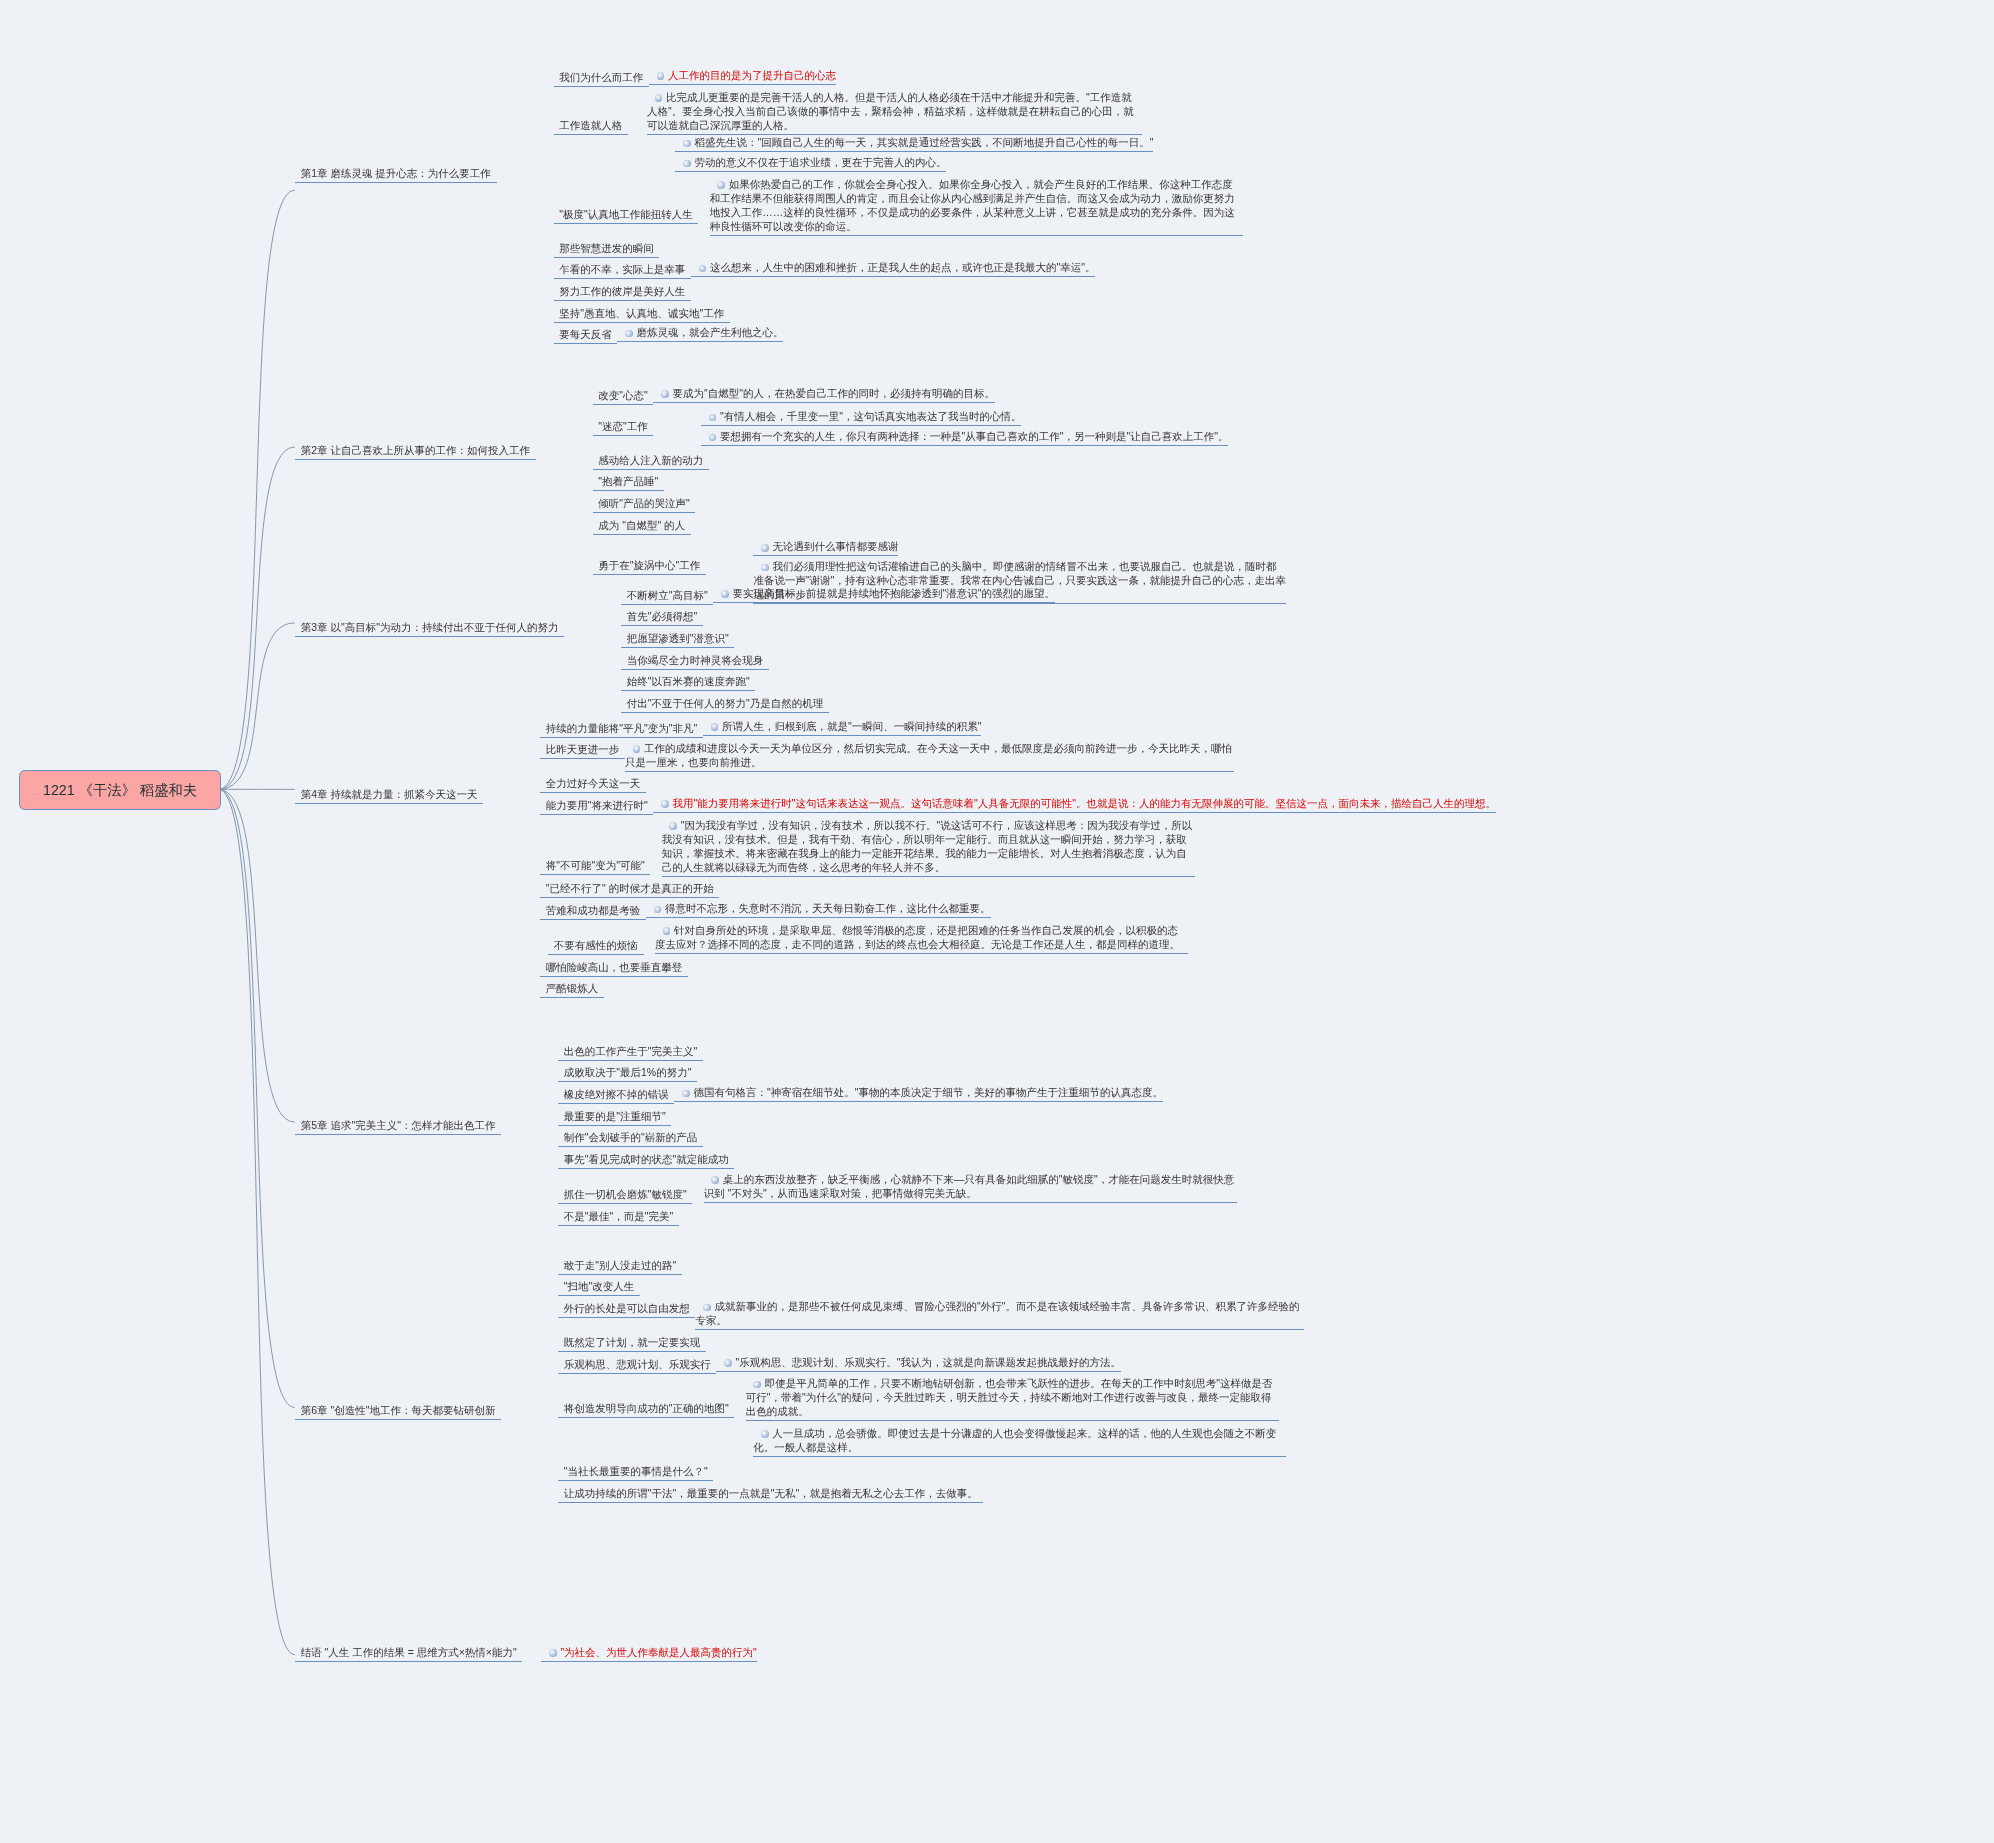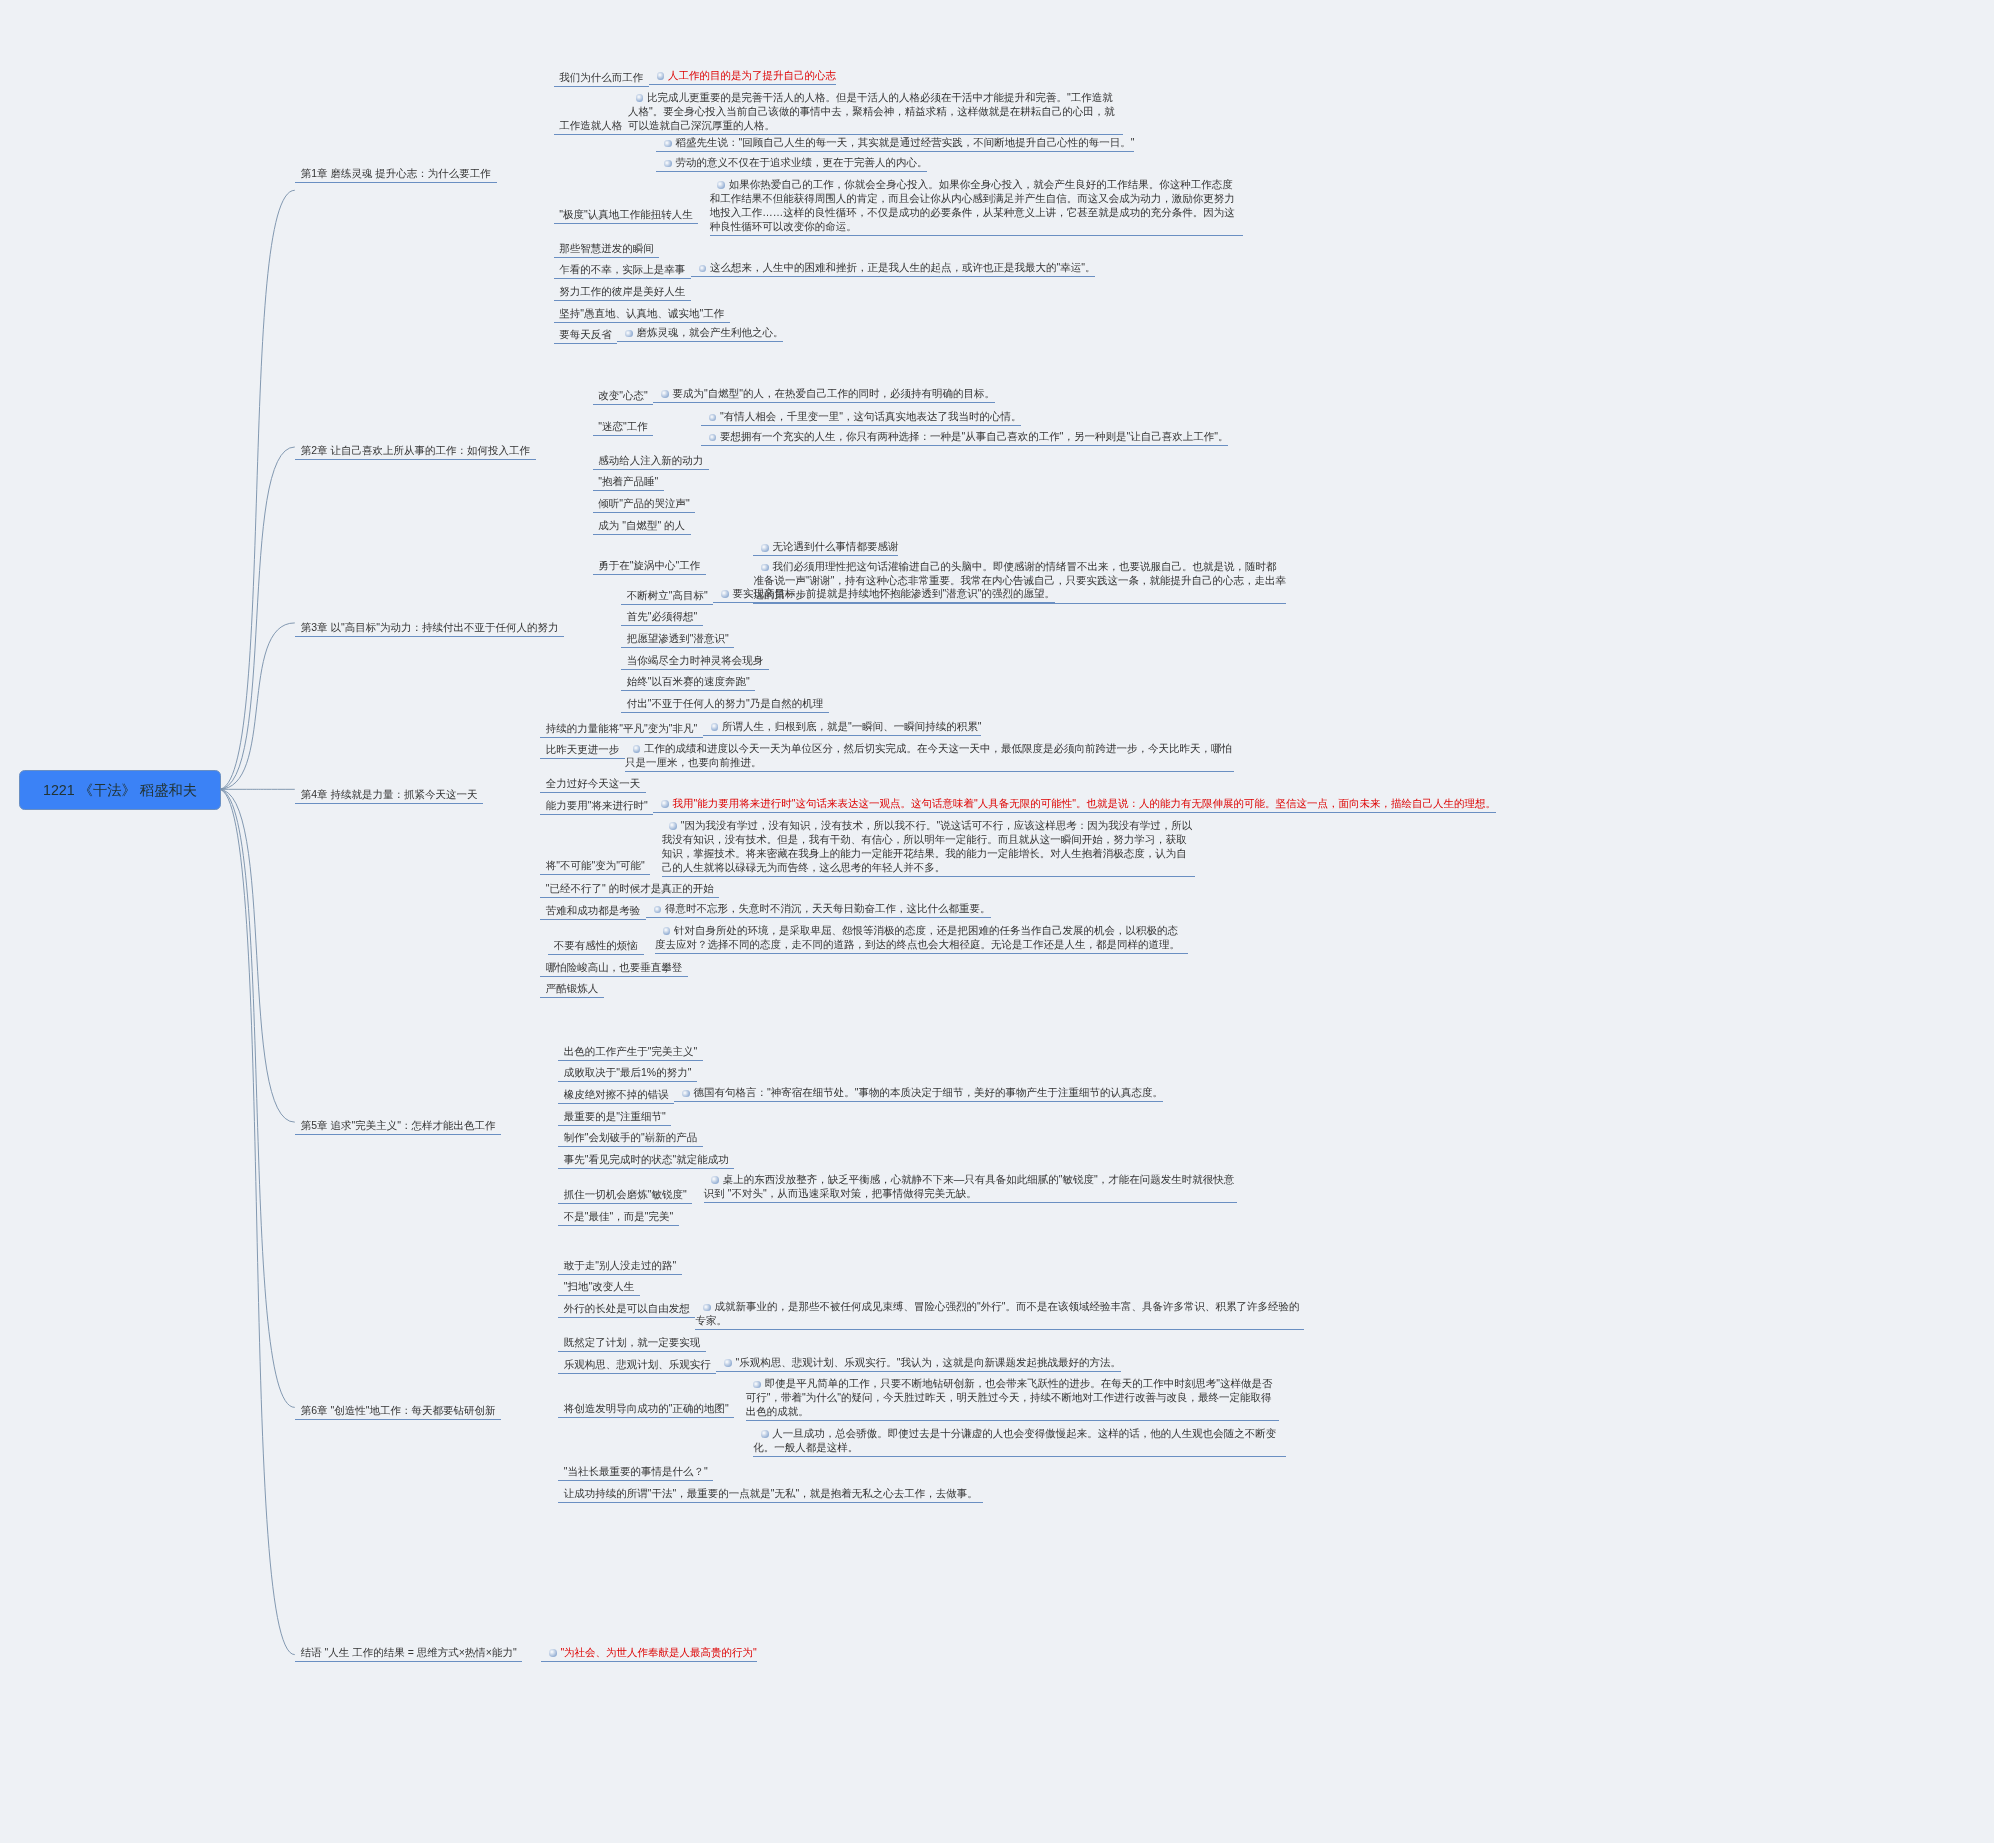--- a/index.html
+++ b/index.html
@@ -1,17 +1,17 @@
 <!DOCTYPE html>
 <html><head>
 <meta charset="utf-8">
 <style>
   html,body{margin:0;padding:0;background:#eef1f5;font-family:"Microsoft YaHei","Helvetica Neue",Arial,sans-serif;font-size:10.5px;color:#333;width:1994px;height:1843px;overflow:hidden;}
   .canvas{position:relative;width:1994px;height:1843px;}
-  .root{position:absolute;left:19px;top:770px;width:200px;height:38px;line-height:38px;text-align:center;background:#3b82f6;border:1px solid #6a8fc2;border-radius:5.7px;font-size:14.3px;color:#233;}
+  .root{position:absolute;left:19px;top:770px;width:200px;height:38px;line-height:38px;text-align:center;background:#fca5a5;border:1px solid #6a8fc2;border-radius:5.7px;font-size:14.3px;color:#233;}
   svg.edges{position:absolute;left:0;top:0;width:1994px;height:1843px;pointer-events:none;}
   .edge{stroke:#7c93ad;stroke-width:1;fill:none;}
   .ch{position:absolute;}
   .label{display:inline-block;border-bottom:1px solid #6a8fc2;padding:1.9px 5.7px 1px 5.7px;white-space:nowrap;background:rgba(238,241,245,0.0);}
   .node{position:relative;margin:1.9px 0 1.9px 28.5px;white-space:nowrap;}
   .node > .label{}
   .anno::before{content:"";display:inline-block;width:7.6px;height:7.6px;margin:0 3.8px 0 7.6px;vertical-align:middle;background:radial-gradient(circle at 2.9px 2.9px,#fff,#6a8fc2);border-radius:50%;}
   .anno{color:#333;border-bottom:1px solid #6a8fc2;padding-bottom:1px;white-space:normal;display:inline-block;vertical-align:top;}
   .red{color:#d00;}
   .row{display:flex;align-items:flex-start;}
@@ -36,21 +36,21 @@
 
 <div class="root">1221  《干法》  稻盛和夫</div>
 
 <div class="ch" style="left:295px;top:67px;">
   <div class="row">
     <span class="label chapter" style="margin-top:98px;">第1章 磨练灵魂 提升心志：为什么要工作</span>
     <div class="col" style="margin-left:28.5px;">
       <div class="node"><span class="label">我们为什么而工作</span><span class="anno red w1">人工作的目的是为了提升自己的心志</span></div>
       <div class="node row">
         <span class="label" style="margin-top:27px;">工作造就人格</span>
-        <div class="col" style="">
+        <div class="col" style="margin-left:19px;">
           <span class="anno w1">比完成儿更重要的是完善干活人的人格。但是干活人的人格必须在干活中才能提升和完善。"工作造就人格"。要全身心投入当前自己该做的事情中去，聚精会神，精益求精，这样做就是在耕耘自己的心田，就可以造就自己深沉厚重的人格。</span>
           <div class="node"><span class="anno w2">稻盛先生说："回顾自己人生的每一天，其实就是通过经营实践，不间断地提升自己心性的每一日。"</span></div>
           <div class="node"><span class="anno w2">劳动的意义不仅在于追求业绩，更在于完善人的内心。</span></div>
         </div>
       </div>
       <div class="node row">
             <span class="label" style="margin-top:28.5px;">"极度"认真地工作能扭转人生</span>
             <span class="anno w2" style="margin-left:11.4px;">如果你热爱自己的工作，你就会全身心投入。如果你全身心投入，就会产生良好的工作结果。你这种工作态度和工作结果不但能获得周围人的肯定，而且会让你从内心感到满足并产生自信。而这又会成为动力，激励你更努力地投入工作……这样的良性循环，不仅是成功的必要条件，从某种意义上讲，它甚至就是成功的充分条件。因为这种良性循环可以改变你的命运。</span>
           </div>
       <div class="node"><span class="label">那些智慧迸发的瞬间</span></div>

